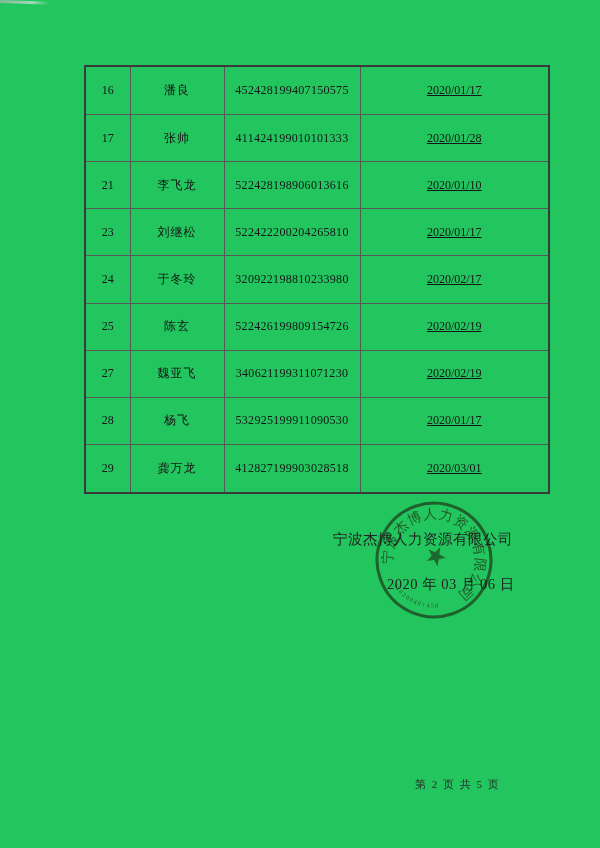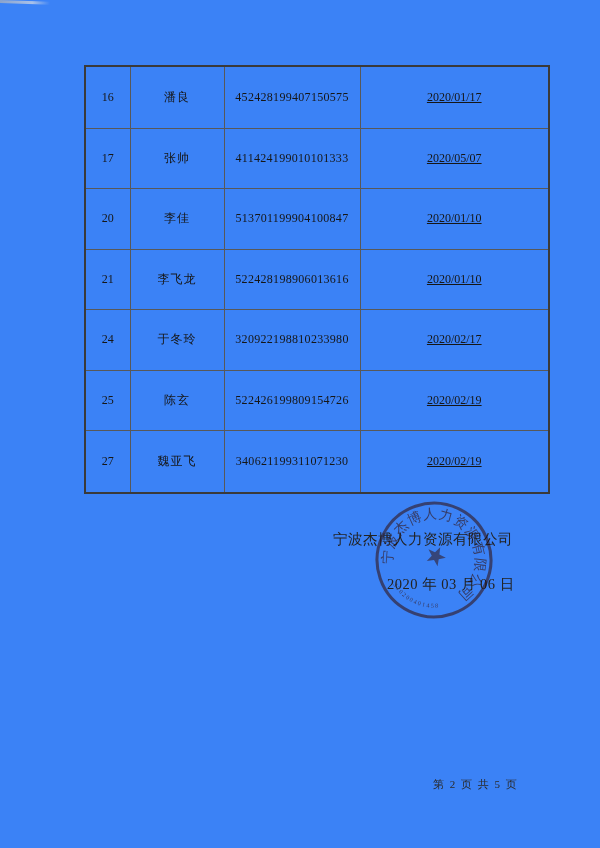--- a/index.html
+++ b/index.html
@@ -1,17 +1,17 @@
 <!DOCTYPE html>
 <html><head>
 <meta charset="utf-8">
 <style>
   html,body{margin:0;padding:0;background:#f3f3f3;}
   .page{
-    position:relative;width:600px;height:848px;background:#3b82f6;
+    position:relative;width:600px;height:848px;background:#22c55e;
     font-family:"Liberation Serif","DejaVu Serif",serif;color:#1c1c1c;
     overflow:hidden;margin:0 auto;
   }
   .corner-smudge{
     position:absolute;left:0;top:0;width:50px;height:3px;
     background:linear-gradient(90deg,#b5b5b5,#e3e3e3 65%,rgba(255,255,255,0));
     opacity:.65;transform:rotate(2deg);transform-origin:0 0;
   }
   table.roster{
     position:absolute;left:84px;top:65px;width:466px;height:429px;
@@ -33,21 +33,21 @@
   .sig-date{
     position:absolute;left:387px;top:560px;font-size:14.5px;
     letter-spacing:.5px;color:#222;margin-top:15px;
   }
   .stamp{
     position:absolute;left:371px;top:497px;width:126px;height:126px;
     mix-blend-mode:multiply;opacity:.88;pointer-events:none;
   }
   .stamp text{font-family:"Liberation Serif","DejaVu Serif",serif;}
   .footer-page{
-    position:absolute;left:433px;top:777px;font-size:11px;
+    position:absolute;left:415px;top:777px;font-size:11px;
     letter-spacing:1.5px;color:#2a2a2a;
   }
 </style>
 </head>
 <body>
 
 <div class="page">
 
   <div class="corner-smudge"></div>
 
@@ -62,51 +62,63 @@
         <tr>
           <td class="c0">16</td>
           <td class="c1">潘良</td>
           <td class="c2">452428199407150575</td>
           <td class="c3">2020/01/17</td>
         </tr>
         <tr>
           <td class="c0">17</td>
           <td class="c1">张帅</td>
           <td class="c2">411424199010101333</td>
-          <td class="c3">2020/05/07</td>
-        </tr>
-        <tr>
-          <td class="c0">20</td>
-          <td class="c1">李佳</td>
-          <td class="c2">513701199904100847</td>
-          <td class="c3">2020/01/10</td>
+          <td class="c3">2020/01/28</td>
         </tr>
         <tr>
           <td class="c0">21</td>
           <td class="c1">李飞龙</td>
           <td class="c2">522428198906013616</td>
           <td class="c3">2020/01/10</td>
+        </tr>
+        <tr>
+          <td class="c0">23</td>
+          <td class="c1">刘继松</td>
+          <td class="c2">522422200204265810</td>
+          <td class="c3">2020/01/17</td>
         </tr>
         <tr>
           <td class="c0">24</td>
           <td class="c1">于冬玲</td>
           <td class="c2">320922198810233980</td>
           <td class="c3">2020/02/17</td>
         </tr>
         <tr>
           <td class="c0">25</td>
           <td class="c1">陈玄</td>
           <td class="c2">522426199809154726</td>
           <td class="c3">2020/02/19</td>
         </tr>
         <tr>
           <td class="c0">27</td>
           <td class="c1">魏亚飞</td>
           <td class="c2">340621199311071230</td>
           <td class="c3">2020/02/19</td>
+        </tr>
+        <tr>
+          <td class="c0">28</td>
+          <td class="c1">杨飞</td>
+          <td class="c2">532925199911090530</td>
+          <td class="c3">2020/01/17</td>
+        </tr>
+        <tr>
+          <td class="c0">29</td>
+          <td class="c1">龚万龙</td>
+          <td class="c2">412827199903028518</td>
+          <td class="c3">2020/03/01</td>
         </tr>
       </tbody>
   </table>
 
   <div class="sig-company">宁波杰博人力资源有限公司</div>
 
   <div class="sig-date">2020 年 03 月 06 日</div>
 
   <svg class="stamp" viewBox="0 0 124 124" xmlns="http://www.w3.org/2000/svg">
     <g transform="rotate(26 62 62)" fill="none">

